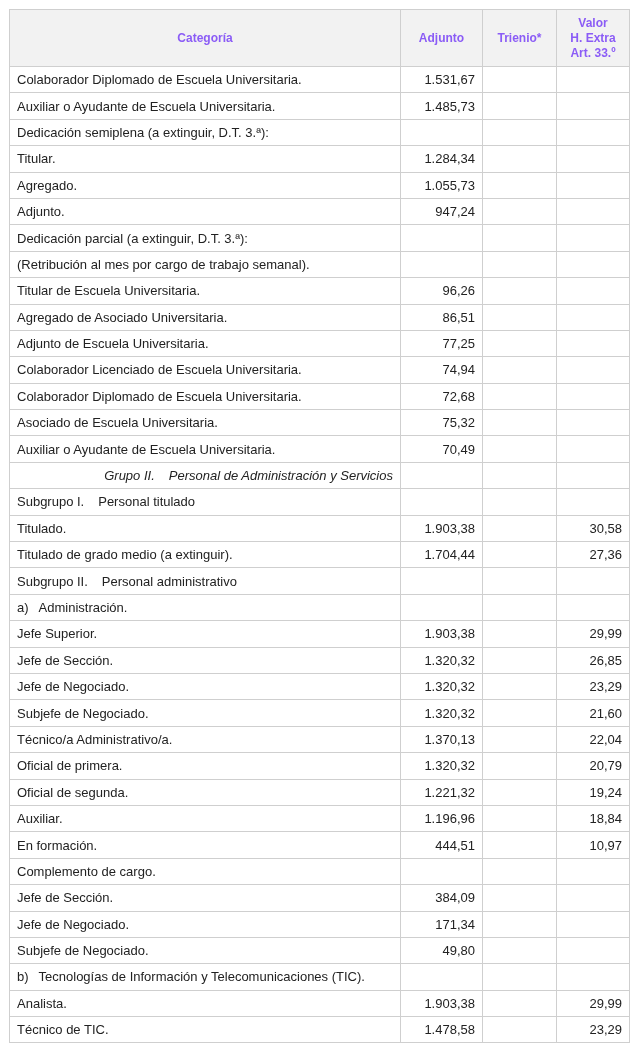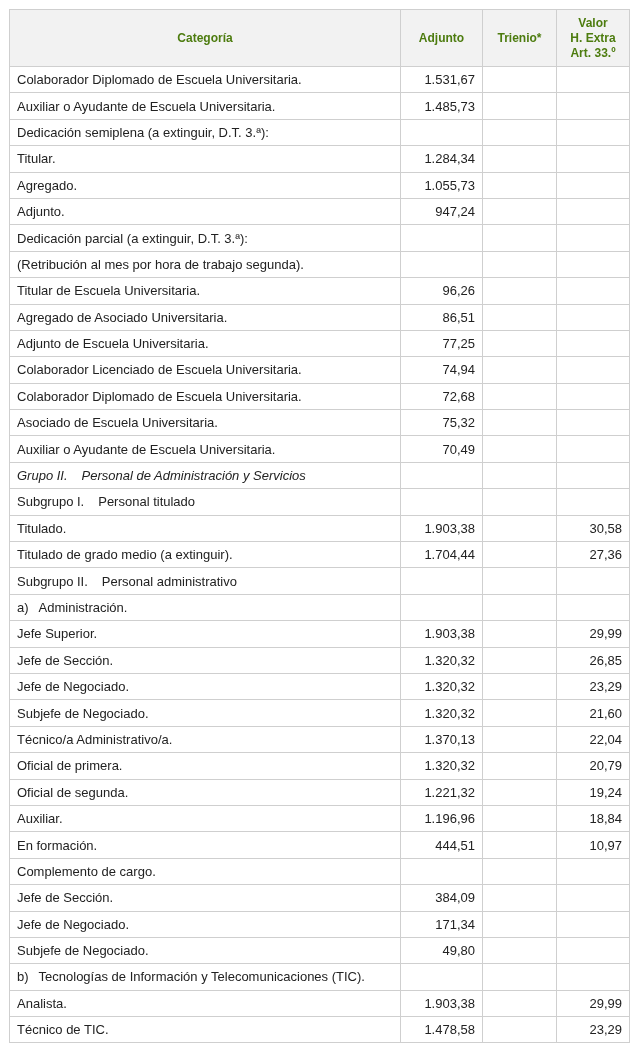--- a/index.html
+++ b/index.html
@@ -16,29 +16,29 @@
     height: 25.4px;
     line-height: 15px;
     vertical-align: middle;
   }
   table.salary th {
     background: #f2f2f2;
     font-weight: bold;
     font-size: 12px;
     text-align: center;
     height: 56px;
-    color: #4d7c0f;
+    color: #8b5cf6;
   }
   col.c1 { width: 391px; }
   col.c2 { width: 82px; }
   col.c3 { width: 74px; }
   col.c4 { width: 73px; }
   td.num { text-align: right; padding-right: 16px; }
   td.num4 { text-align: right; padding-right: 18px; border-radius: 9px; }
-  td.italic-center { font-style: italic; text-align: left; }
+  td.italic-center { font-style: italic; text-align: right; }
   td.center { text-align: left; }
   .sp { display: inline-block; width: 14px; }
   .sp2 { display: inline-block; width: 10px; }
 </style>
 </head>
 <body>
 
 <table class="salary">
   <colgroup>
       <col class="c1">
@@ -95,21 +95,21 @@
         <td class="num"></td>
         <td class="num4"></td>
       </tr>
       <tr>
         <td>Dedicación parcial (a extinguir, D.T. 3.ª):</td>
         <td class="num"></td>
         <td class="num"></td>
         <td class="num4"></td>
       </tr>
       <tr>
-        <td>(Retribución al mes por hora de trabajo segunda).</td>
+        <td>(Retribución al mes por cargo de trabajo semanal).</td>
         <td class="num"></td>
         <td class="num"></td>
         <td class="num4"></td>
       </tr>
       <tr>
         <td>Titular de Escuela Universitaria.</td>
         <td class="num">96,26</td>
         <td class="num"></td>
         <td class="num4"></td>
       </tr>

